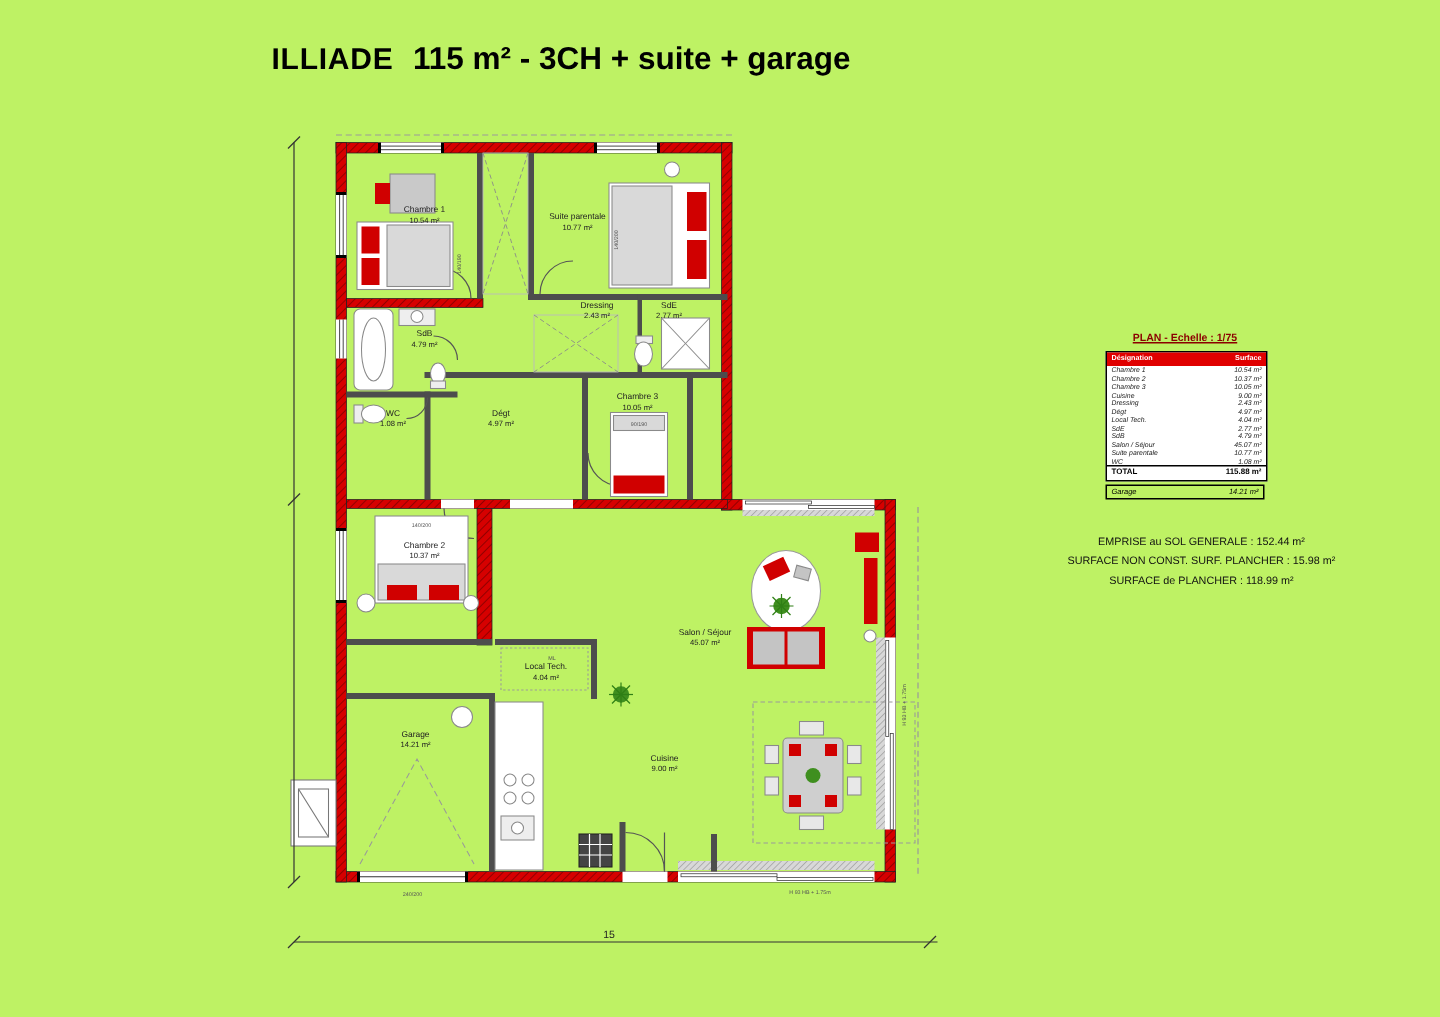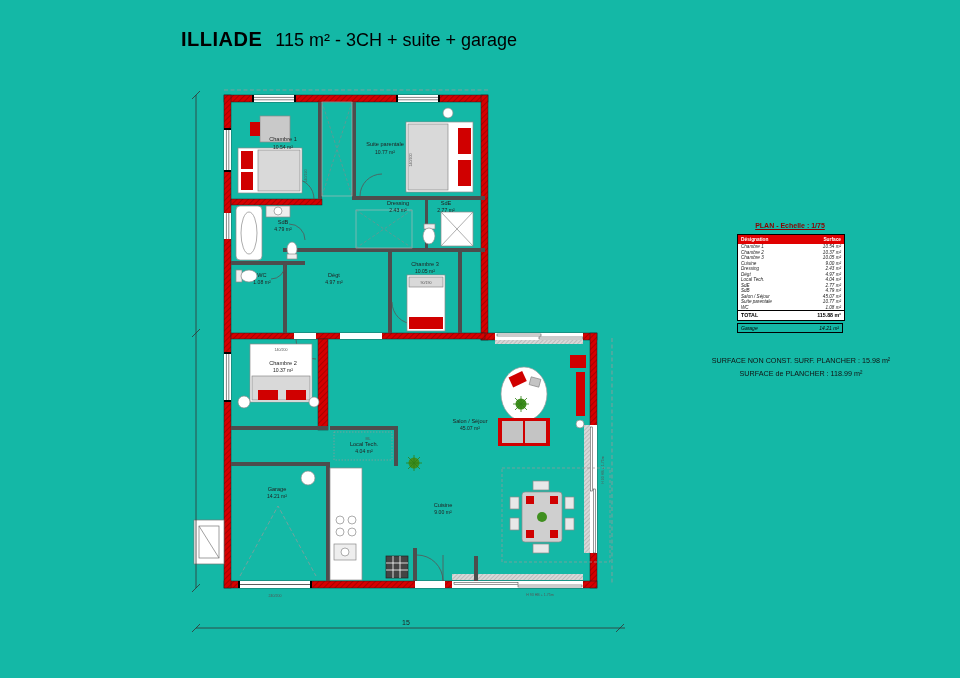--- a/index.html
+++ b/index.html
@@ -1,21 +1,21 @@
 <!DOCTYPE html>
 <html><head>
 <meta charset="utf-8">
 <style>
   html,body{margin:0;padding:0;background:#fff;}
-  .stage{position:relative;width:960px;height:678px;background:#14b8a6;overflow:hidden;
+  .stage{position:relative;width:960px;height:678px;background:#bef264;overflow:hidden;
          font-family:"Liberation Sans",sans-serif;}
   .title{position:absolute;left:181px;top:28px;display:flex;align-items:baseline;gap:13px;
          color:#000;white-space:nowrap;}
   .title .brand{font-size:20px;font-weight:bold;letter-spacing:.5px;}
-  .title .sub{font-size:18px;font-weight:400;}
+  .title .sub{font-size:21px;font-weight:700;}
   .plan-svg{position:absolute;left:185px;top:80px;width:440px;height:565px;}
   svg text{font-family:"Liberation Sans",sans-serif;fill:#222;}
   .rl{font-size:5.6px;}
   .ra{font-size:5.1px;}
   .tin{font-size:3.6px;fill:#555;}
   .dim{font-size:7px;fill:#222;}
   
   .panel{position:absolute;left:690px;top:222px;width:222px;}
   .scale-title{margin-left:47px;width:106px;text-align:center;font-size:7px;font-weight:bold;
                color:#8b0000;text-decoration:underline;margin-bottom:5px;white-space:nowrap;}
@@ -379,18 +379,19 @@
       <div class="t-total">
         <span>TOTAL</span>
         <span>115.88 m²</span>
       </div>
     </div>
     <div class="t-garage">
       <span>Garage</span>
       <span>14.21 m²</span>
     </div>
     <div class="summary">
+      <div>EMPRISE au SOL GENERALE : 152.44 m²</div>
       <div>SURFACE NON CONST. SURF. PLANCHER : 15.98 m²</div>
       <div>SURFACE de PLANCHER : 118.99 m²</div>
     </div>
   </div>
 
 </div>
 
 </body></html>

